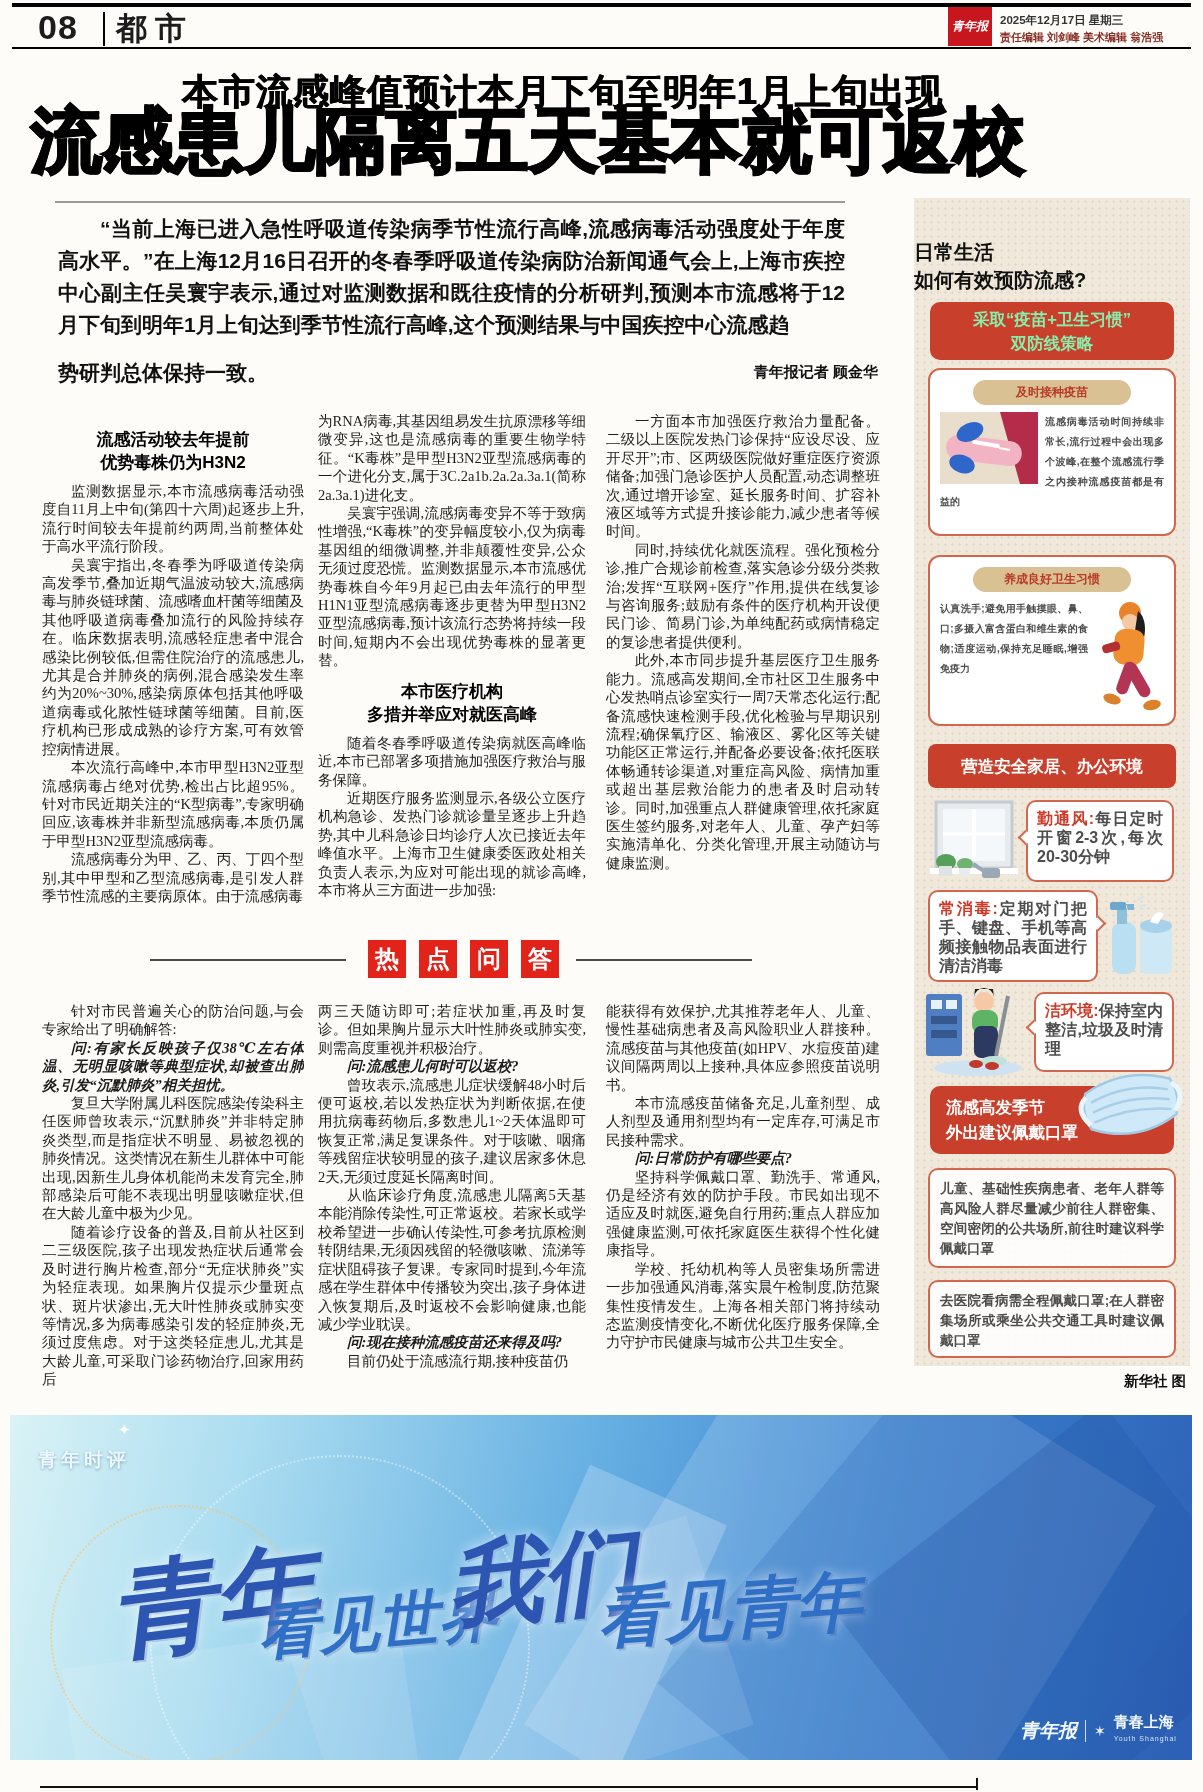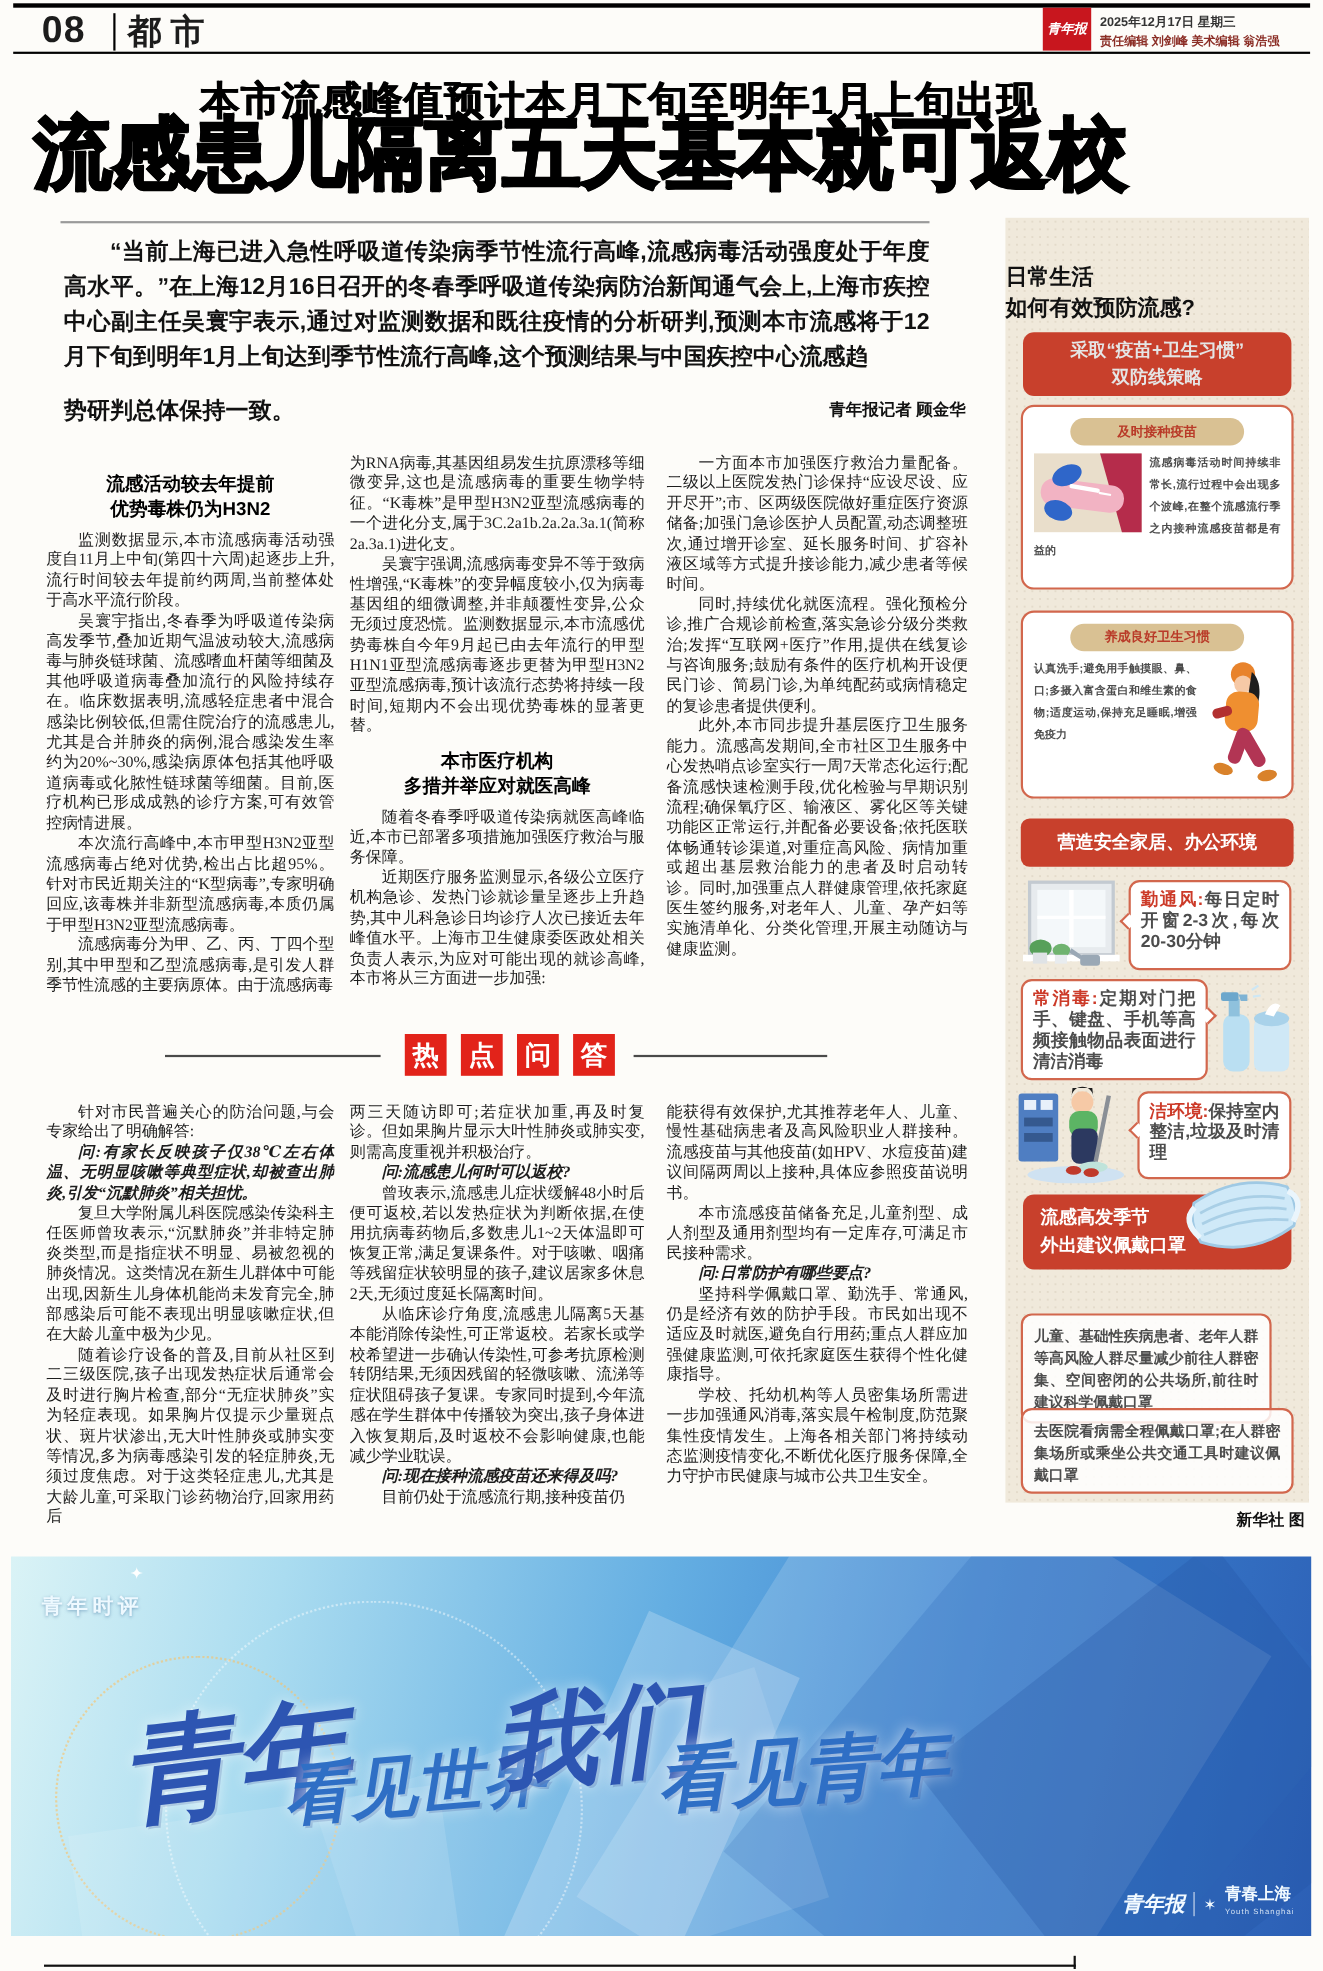--- a/index.html
+++ b/index.html
@@ -54,21 +54,21 @@
             display:flex; align-items:center; justify-content:center; }
   #qa1 { left:42px;  top:1002px; width:262px; height:408px; }
   #qa2 { left:318px; top:1002px; width:268px; height:408px; }
   #qa3 { left:606px; top:1002px; width:274px; height:408px; }
 
   
   .sidebar { position:absolute; left:914px; top:198px; width:276px; height:1168px; background:#f0e9db;
              background-image:radial-gradient(rgba(150,130,100,.14) 1px, transparent 1.2px); background-size:7px 7px; }
   .sb { position:absolute; }
   .sb-title { left:0; top:40px; width:276px; font-size:20px; font-weight:900; line-height:28px; color:#111; }
-  .sb-strategy { left:16px; top:104px; width:244px; height:58px; background:#c8402c; border-radius:10px; color:#e5e5e5;
+  .sb-strategy { left:16px; top:104px; width:244px; height:58px; background:#c8402c; border-radius:10px; color:#86efac;
                  font-size:16.5px; font-weight:800; line-height:24px; text-align:center; padding-top:5px; }
   .sb-card { background:#fff; border:2px solid #d2674d; border-radius:12px; padding:10px 10px 8px 10px; }
   #card1 { left:14px; top:170px; width:248px; height:168px; }
   #card2 { left:14px; top:357px; width:248px; height:171px; }
   .pill { width:158px; margin:0 auto 7px auto; background:#d9c193; border-radius:13px; text-align:center;
           font-size:12px; font-weight:800; color:#b93a28; line-height:25px; }
   .sb-text { font-size:10px; line-height:20px; color:#4d4d4d; font-weight:600; text-align:justify; }
   .illus-left  { float:left;  margin:0 7px 2px 0; }
   .illus-right { float:right; margin:0 0 2px 6px; }
   .sb-env { left:14px; top:546px; width:248px; height:44px; background:#c8402c; border-radius:8px; color:#fff;
@@ -77,21 +77,21 @@
             font-size:16px; line-height:19px; color:#4d4d4d; font-weight:600; text-align:justify; }
   .tip-label { color:#cc3a28; font-weight:800; }
   .tail { position:absolute; width:11px; height:11px; background:#fff; transform:rotate(45deg); }
   .tail-l { border-left:2px solid #d2674d; border-bottom:2px solid #d2674d; }
   .tail-r { border-right:2px solid #d2674d; border-top:2px solid #d2674d; }
   .sb-mask-box { left:16px; top:888px; width:244px; height:68px; background:#c8402c; border-radius:10px; color:#fff;
                  font-size:16.5px; font-weight:800; line-height:25px; padding:9px 0 0 16px; }
   .mask-illus { position:absolute; left:158px; top:858px; }
   .sb-note { background:rgba(255,255,255,.85); border:2px solid #d2674d; border-radius:10px; padding:9px 10px;
              font-size:13.5px; line-height:20px; color:#4d4d4d; font-weight:600; text-align:justify; }
-  #note1 { left:14px; top:996px;  width:228px; height:100px; }
+  #note1 { left:14px; top:970px;  width:248px; height:100px; }
   #note2 { left:14px; top:1082px; width:248px; height:78px; }
   .credit { position:absolute; left:914px; top:1372px; width:272px; text-align:right; font-size:14.5px; font-weight:800; color:#111; }
 
   
   .banner { position:absolute; left:10px; top:1415px; width:1182px; height:345px; overflow:hidden;
             background:linear-gradient(103deg,#daf3f6 0%,#aadcf0 20%,#64aee2 48%,#3c82d0 72%,#2c5fb5 100%); }
   .shape { position:absolute; }
   .sh1 { left:620px; top:-60px; width:420px; height:520px; background:rgba(255,255,255,.16); transform:rotate(32deg); }
   .sh2 { left:760px; top:-40px; width:360px; height:480px; background:rgba(50,110,190,.28); transform:rotate(40deg); }
   .sh3 { left:480px; top:60px;  width:150px; height:460px; background:rgba(255,255,255,.22); transform:rotate(24deg); }

